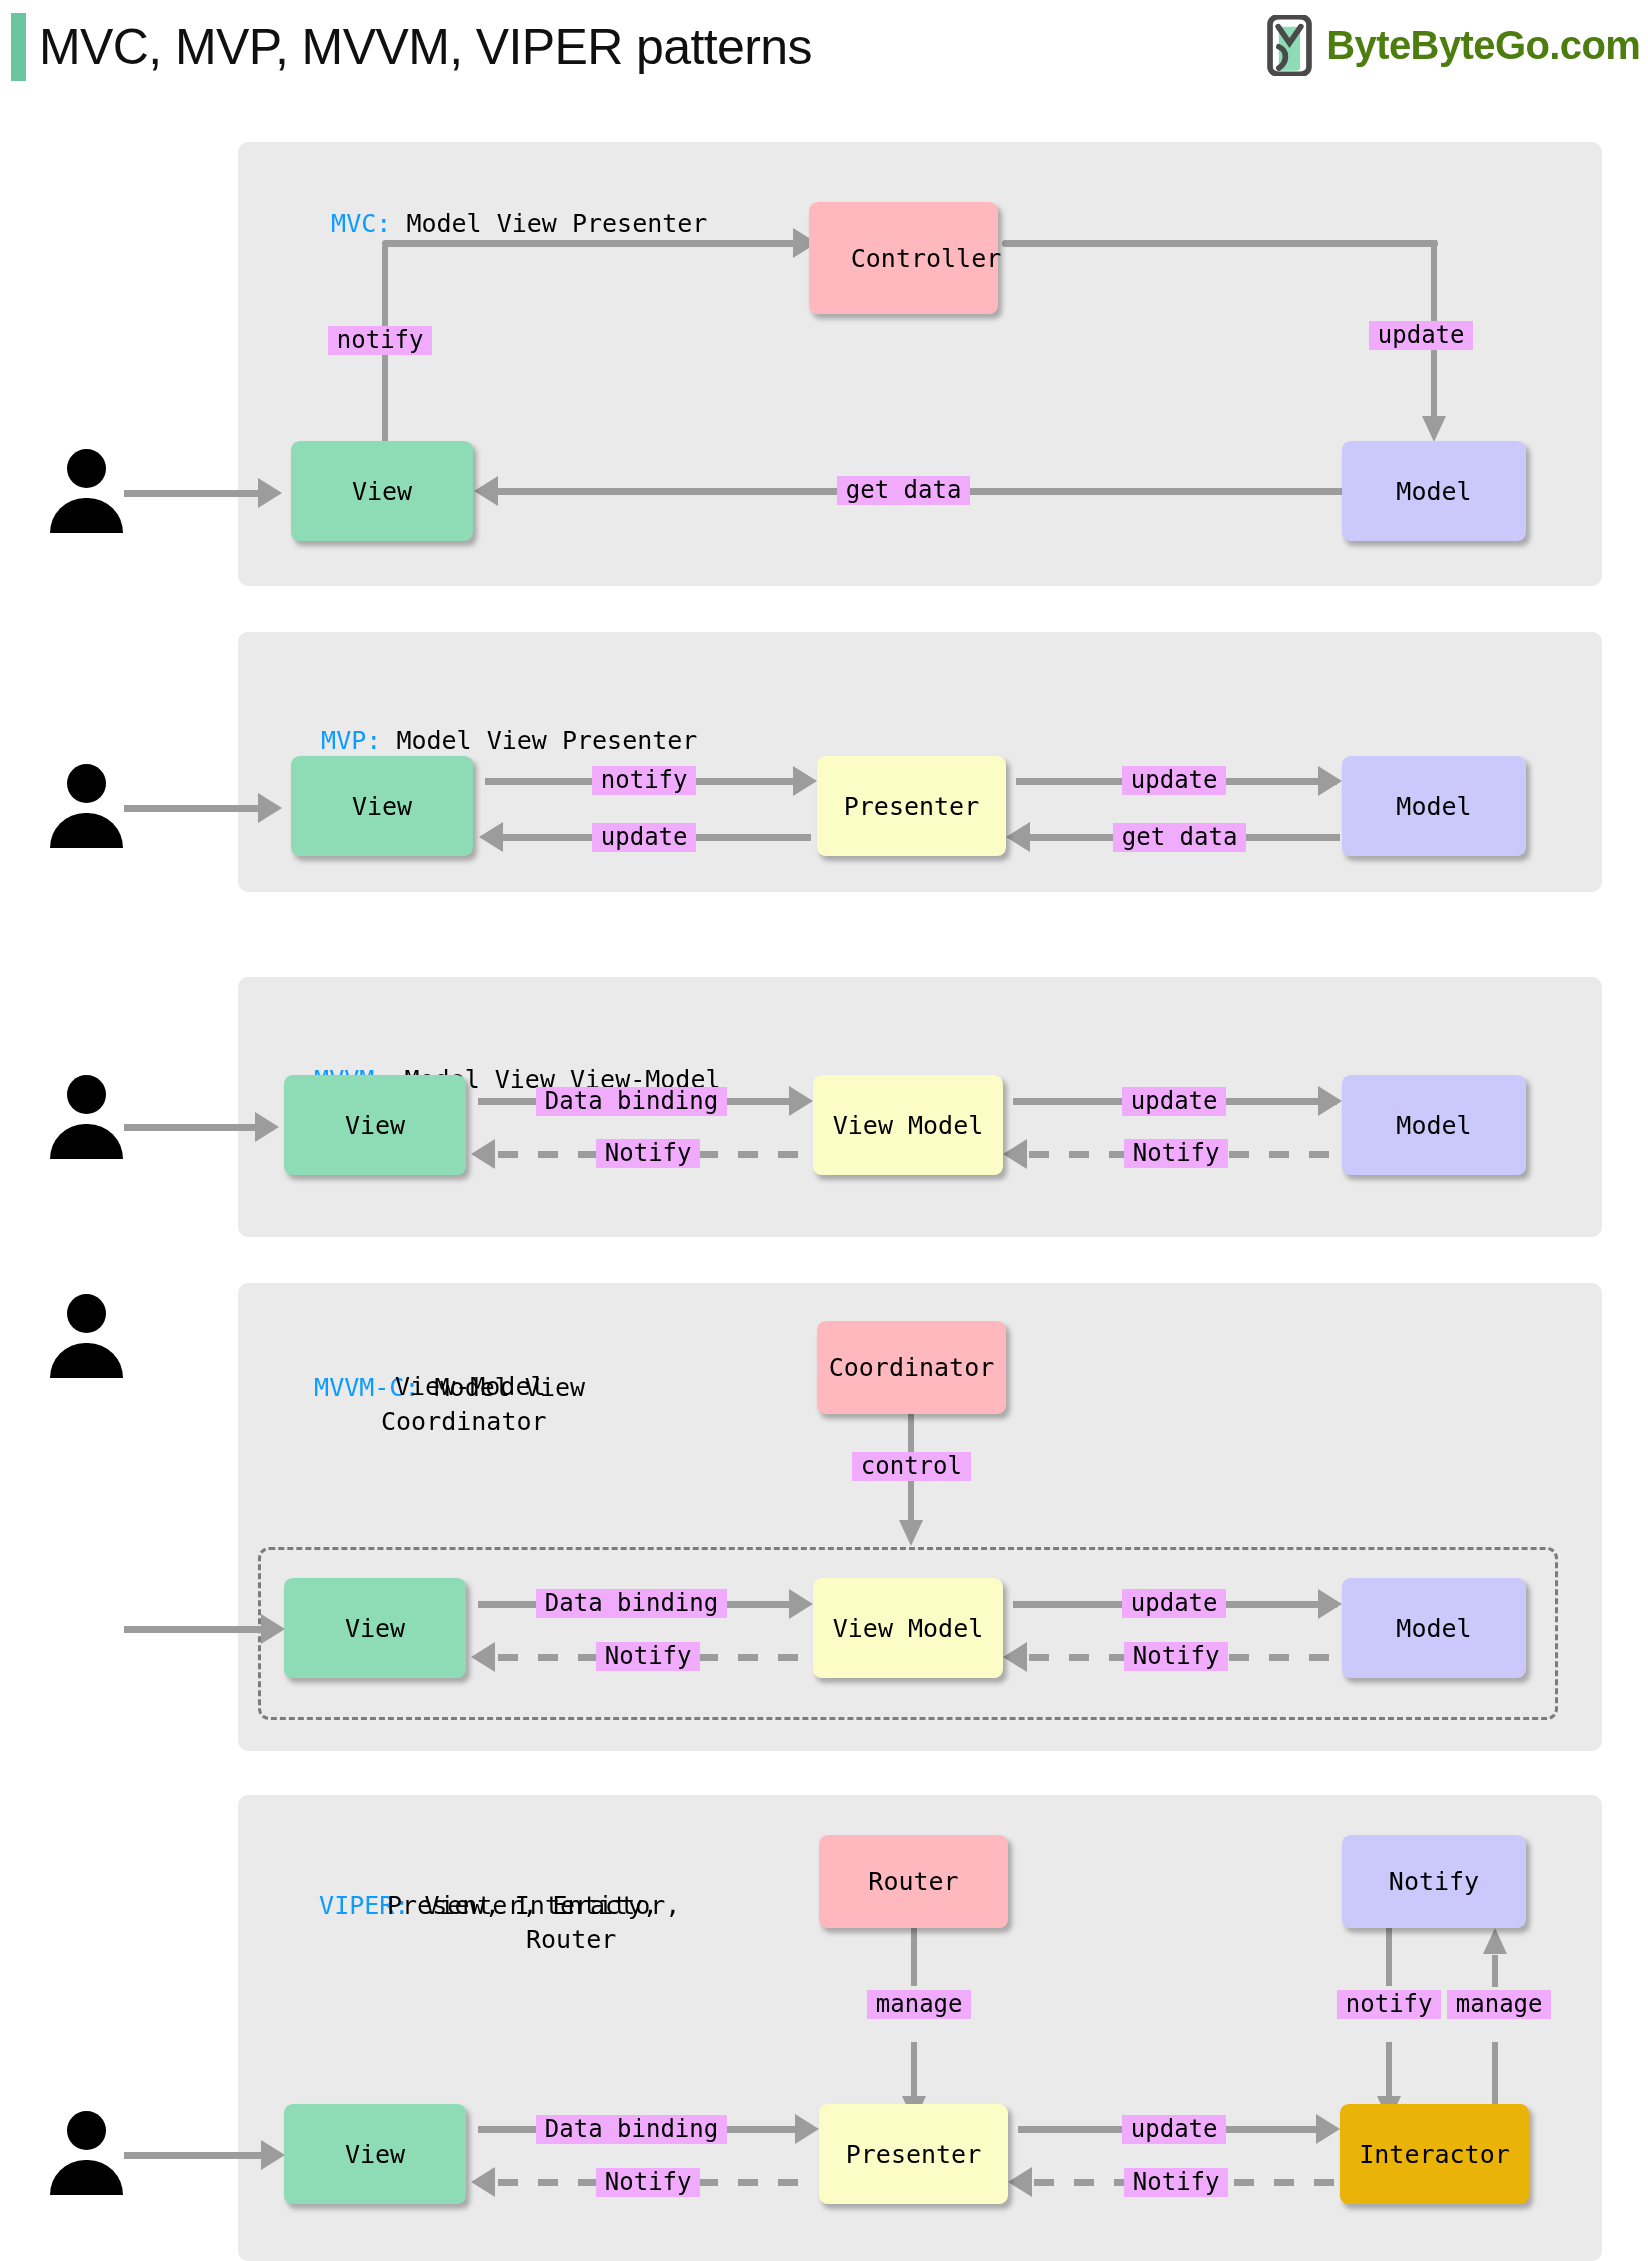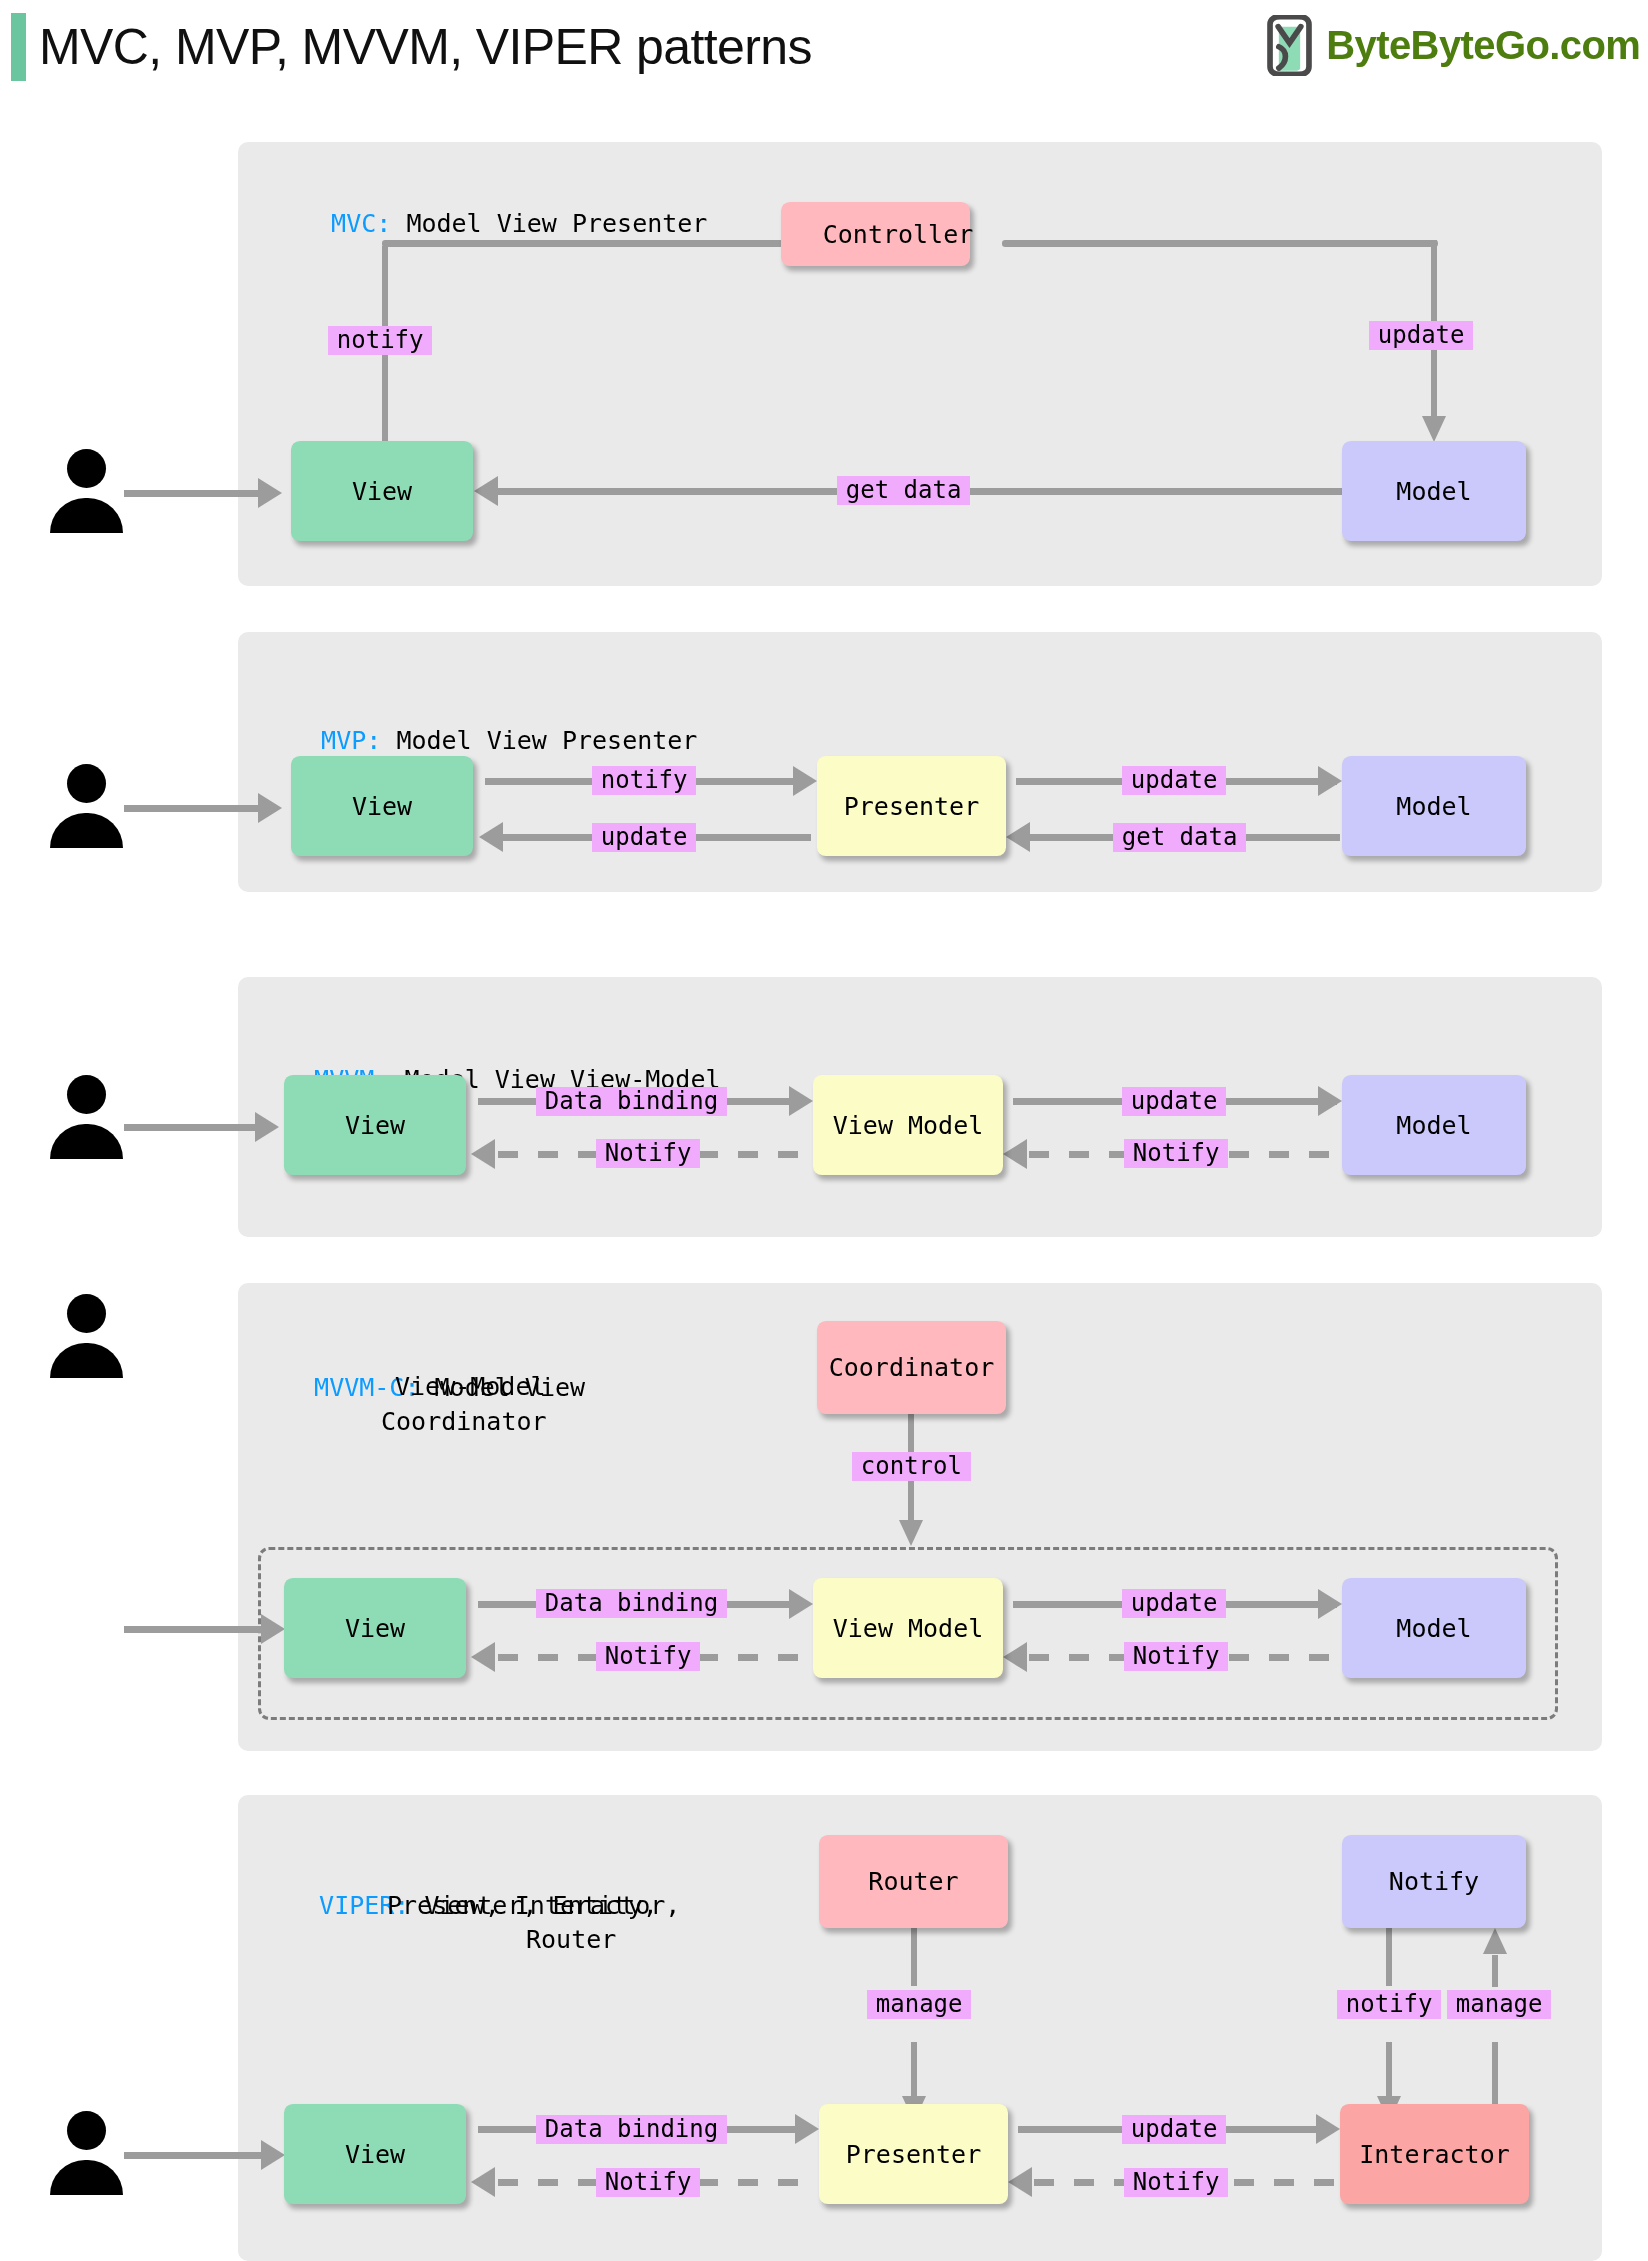--- a/index.html
+++ b/index.html
@@ -50,21 +50,21 @@
     border-radius:8.8px;
     display:flex; align-items:center; justify-content:center;
     font-size:25px; color:#000000; white-space:nowrap;
     box-shadow:3.2px 4.4px 5.7px rgba(0,0,0,0.28);
     z-index:6;
   }
   .n-green   { background:#8EDCB6; }
   .n-purple  { background:#CBC9FB; }
   .n-pink    { background:#FFB9BE; }
   .n-yellow  { background:#FCFCC6; }
-  .n-magenta { background:#fca5a5; }
+  .n-magenta { background:#eab308; }
 
   
   .user-icon { position:absolute; width:73px; height:84px; }
   .user-icon .head {
     position:absolute; left:17px; top:0; width:39px; height:39px;
     border-radius:50%; background:#000;
   }
   .user-icon .body {
     position:absolute; left:0; top:49px; width:73px; height:35px;
     background:#000; border-radius:37px 37px 0 0;
@@ -135,21 +135,21 @@
   <div class="head"></div>
   <div class="body"></div>
 </div>
 <div class="hline" style="left:124px;top:490px;width:140px;"></div>
 <div class="arrow-r" style="left:258px;top:478px;"></div>
 
 <div class="sec-label" style="left:301px;top:171px;">
   <span class="key">MVC:</span><span> </span><span>Model View Presenter</span>
 </div>
 
-<div class="node n-pink" style="left:781px;top:202px;width:189px;height:64px;padding-left:45px;">Controller</div>
+<div class="node n-pink" style="left:809px;top:202px;width:189px;height:112px;padding-left:45px;">Controller</div>
 
 <div class="node n-green" style="left:291px;top:441px;width:182px;height:100px;">View</div>
 
 <div class="node n-purple" style="left:1342px;top:441px;width:184px;height:100px;">Model</div>
 
 <div class="vline thin" style="left:382px;top:246px;width:5.7px;height:197px;"></div>
 <div class="hline" style="left:382px;top:240px;width:422px;height:7px;border-radius:3.2px;"></div>
 <div class="arrow-r" style="left:793px;top:228px;"></div>
 <div class="edge-label" style="left:328px;top:326px;">notify</div>
 

